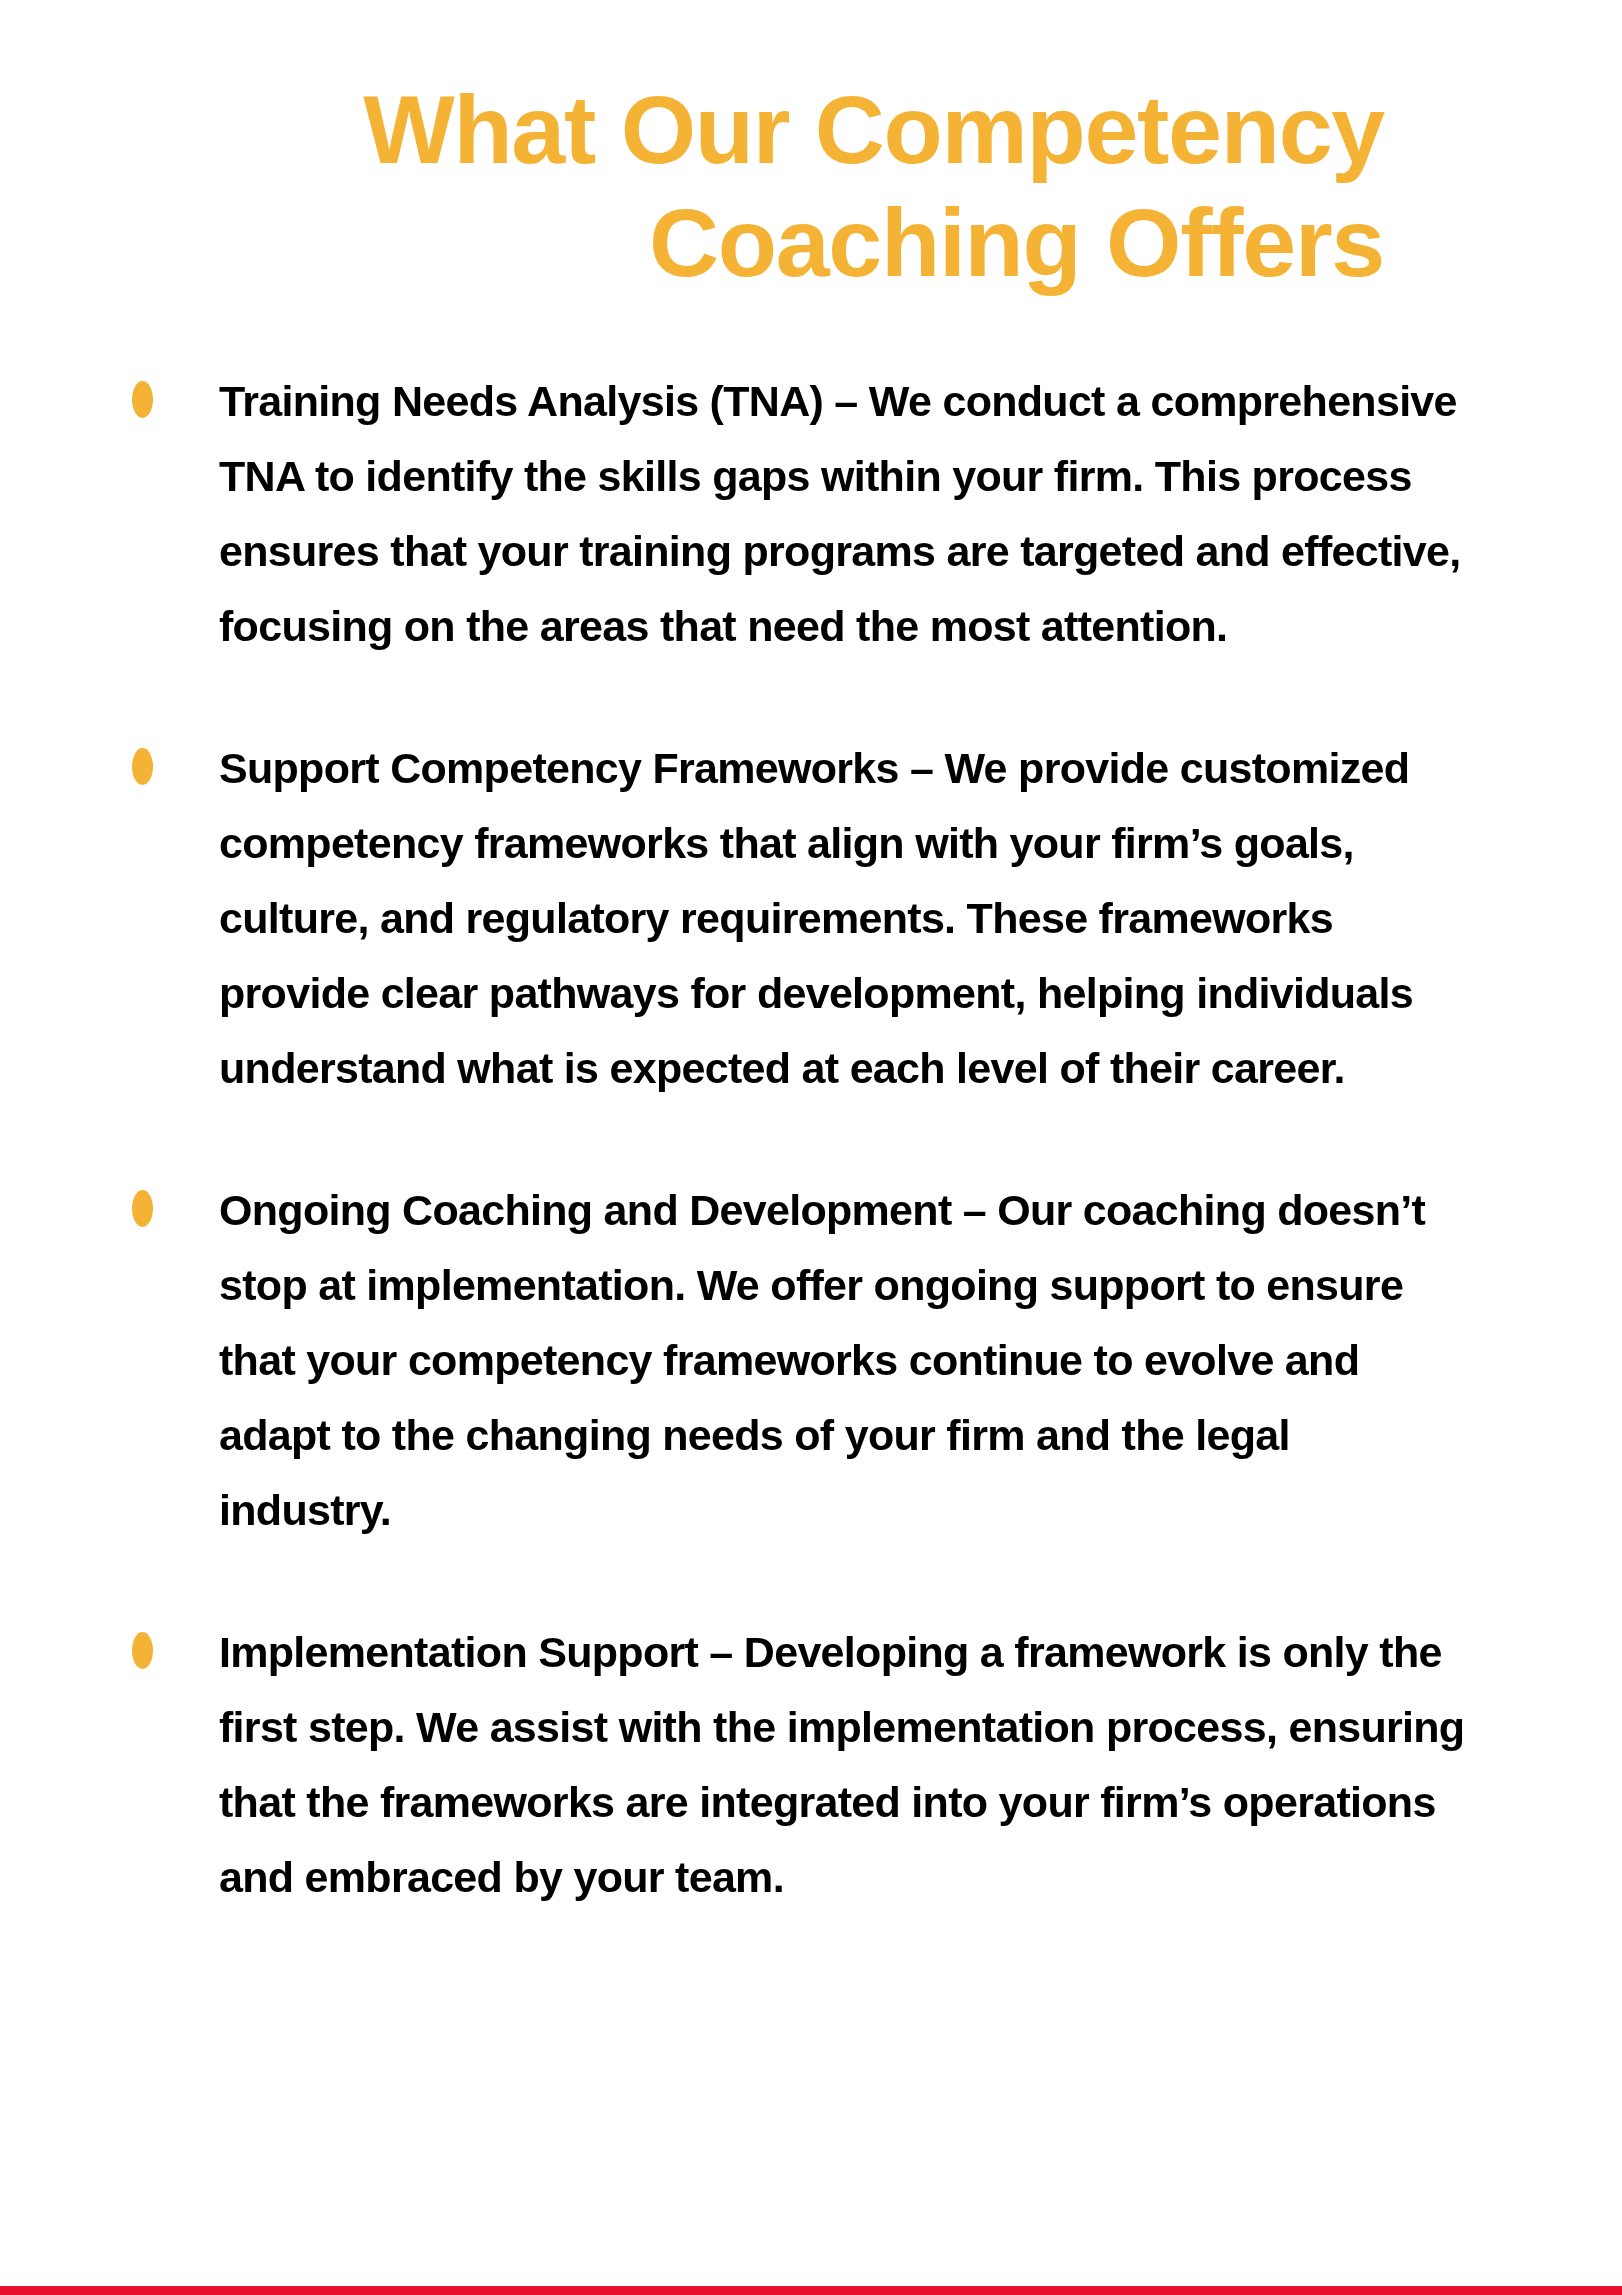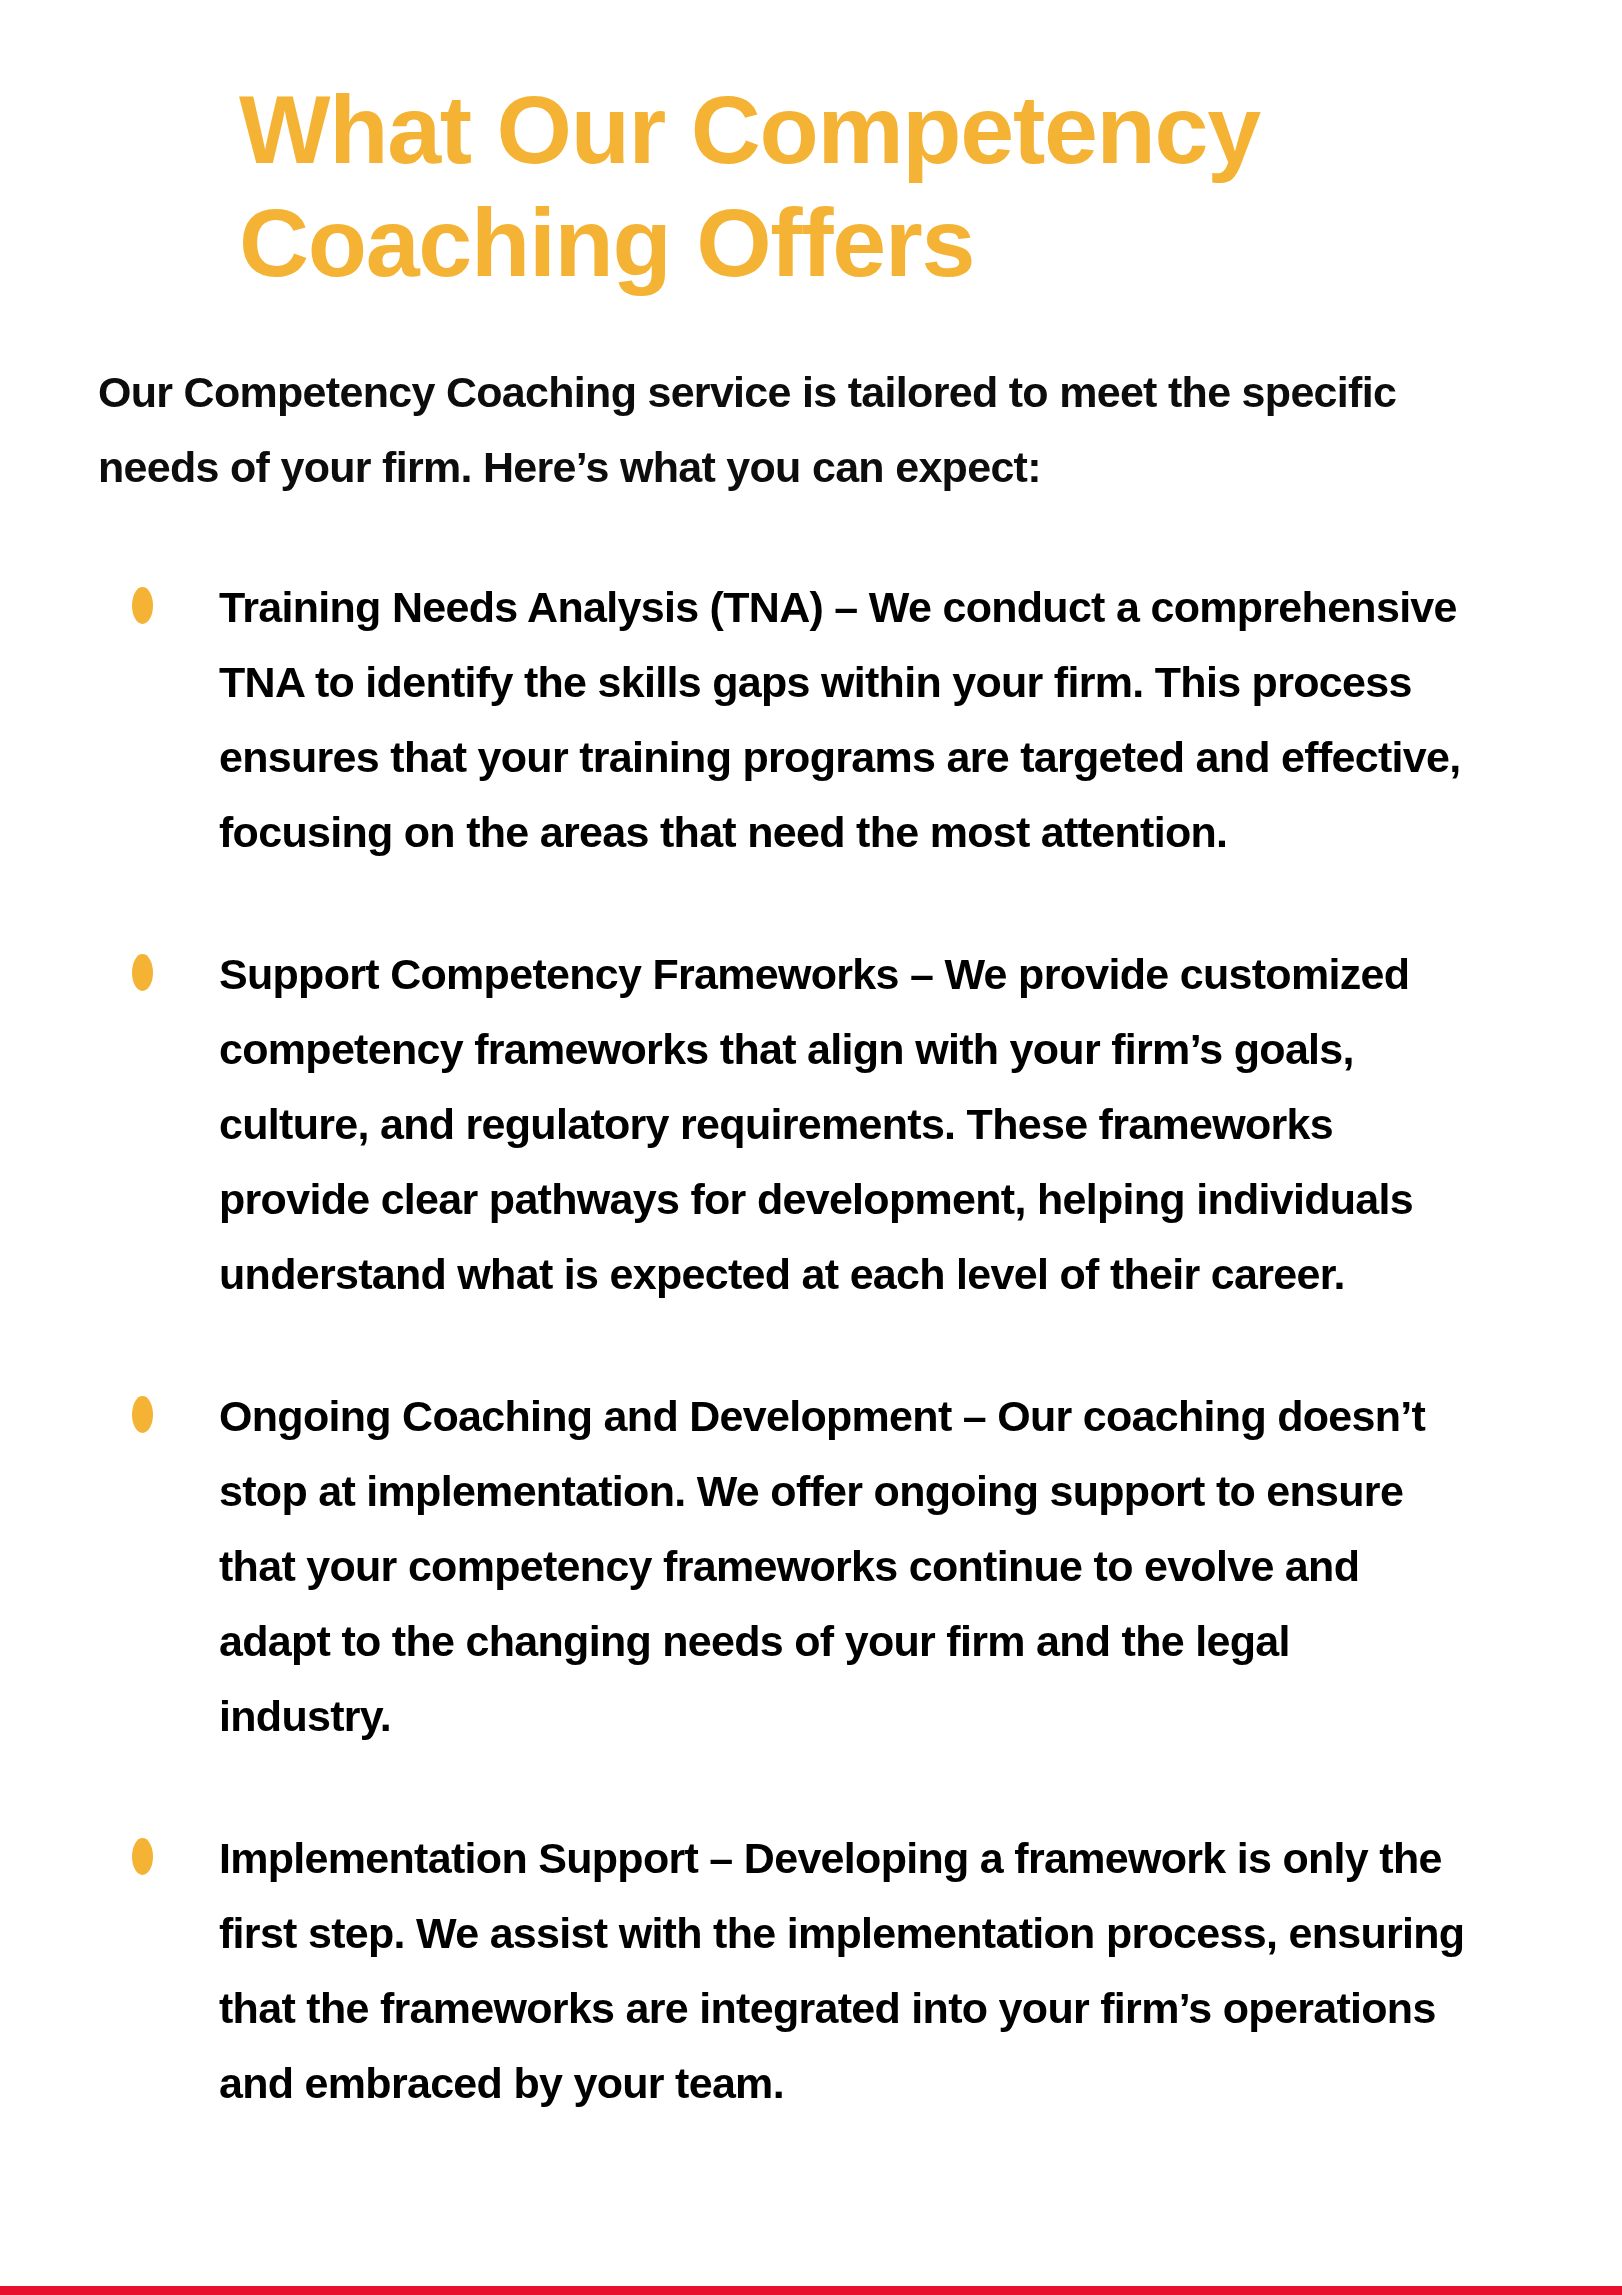--- a/index.html
+++ b/index.html
@@ -10,21 +10,21 @@
   .page {
     position: relative;
     width: 1623px;
     height: 2295px;
     background: #ffffff;
     overflow: hidden;
   }
   .title {
     margin: 73px auto 0 auto;
     max-width: 1145px;
-    text-align: left;
+    text-align: right;
     font-size: 97px;
     line-height: 113px;
     font-weight: 700;
     letter-spacing: -1.3px;
     color: #F5B335;
   }
   .intro {
     margin: 56px 118px 0 98px;
     font-size: 43px;
     line-height: 75px;
@@ -67,21 +67,20 @@
     background: #E8112D;
   }
 </style>
 </head>
 <body>
 
 <div class="page">
 
   <h1 class="title">What Our Competency Coaching Offers</h1>
 
-  <p class="intro">Our Competency Coaching service is tailored to meet the specific needs of your firm. Here’s what you can expect:</p>
 
   <ul class="bullet-list">
 
     <li>
       <span class="dot"></span>
       <span class="lead">Training Needs Analysis (TNA)</span><span class="sep"> – </span><span class="body-text">We conduct a comprehensive TNA to identify the skills gaps within your firm. This process ensures that your training programs are targeted and effective, focusing on the areas that need the most attention.</span>
     </li>
 
     <li>
       <span class="dot"></span>

